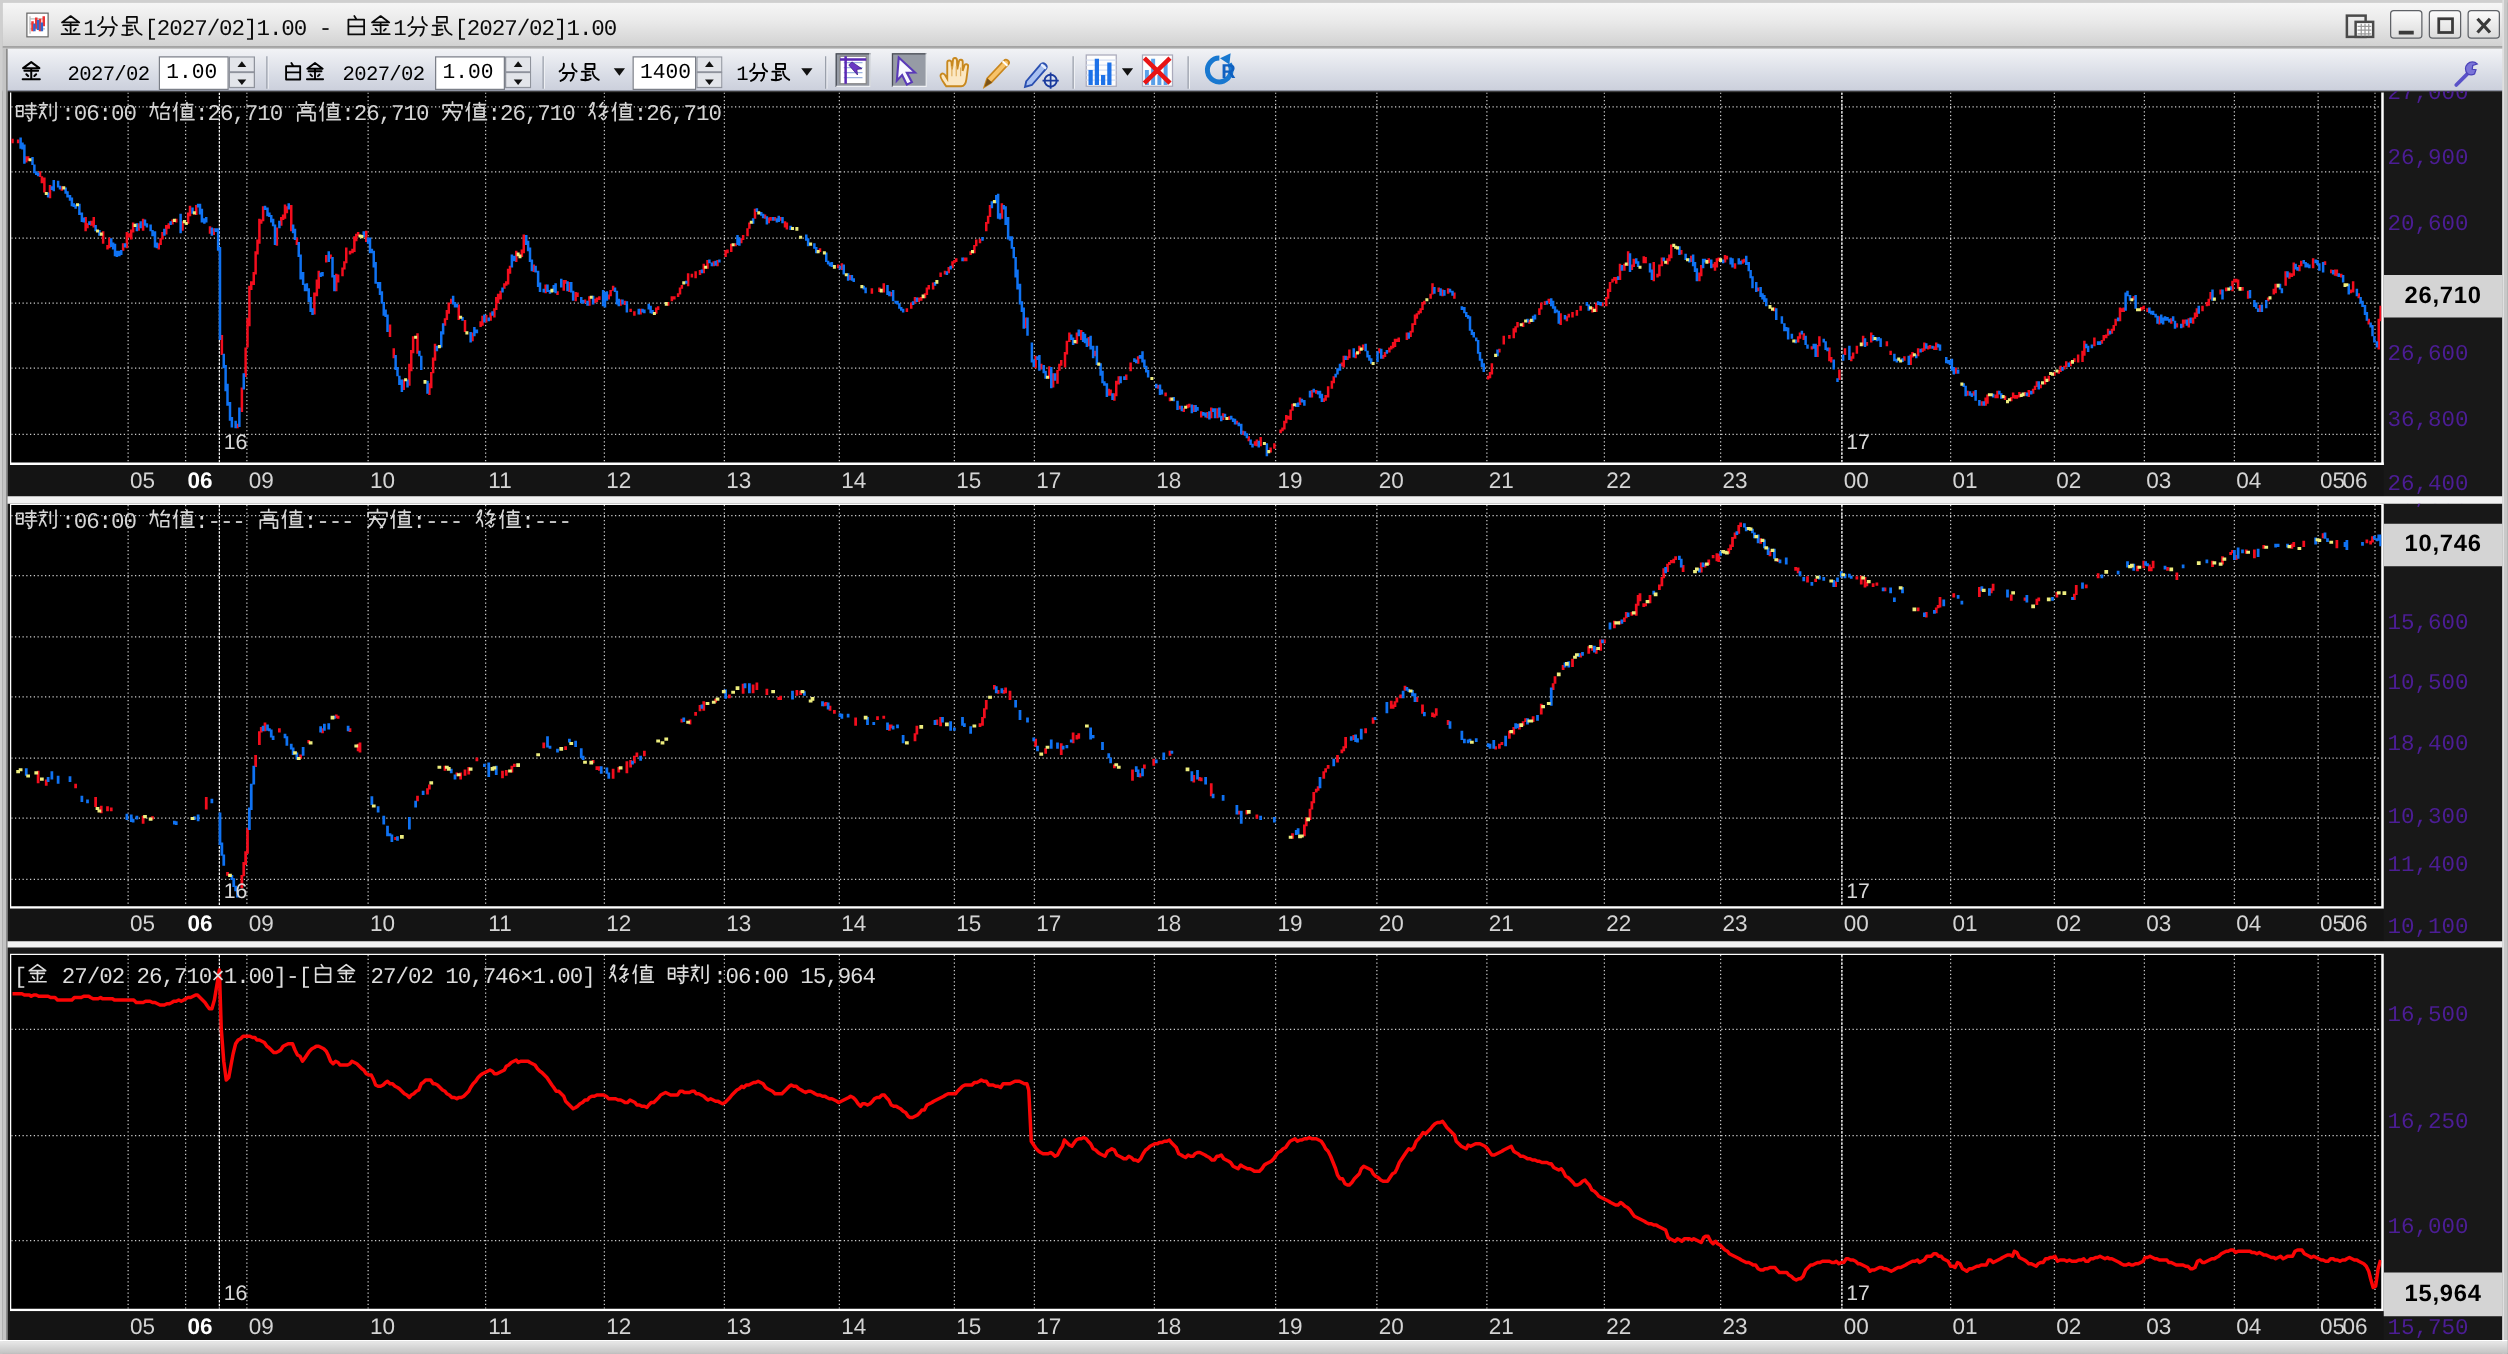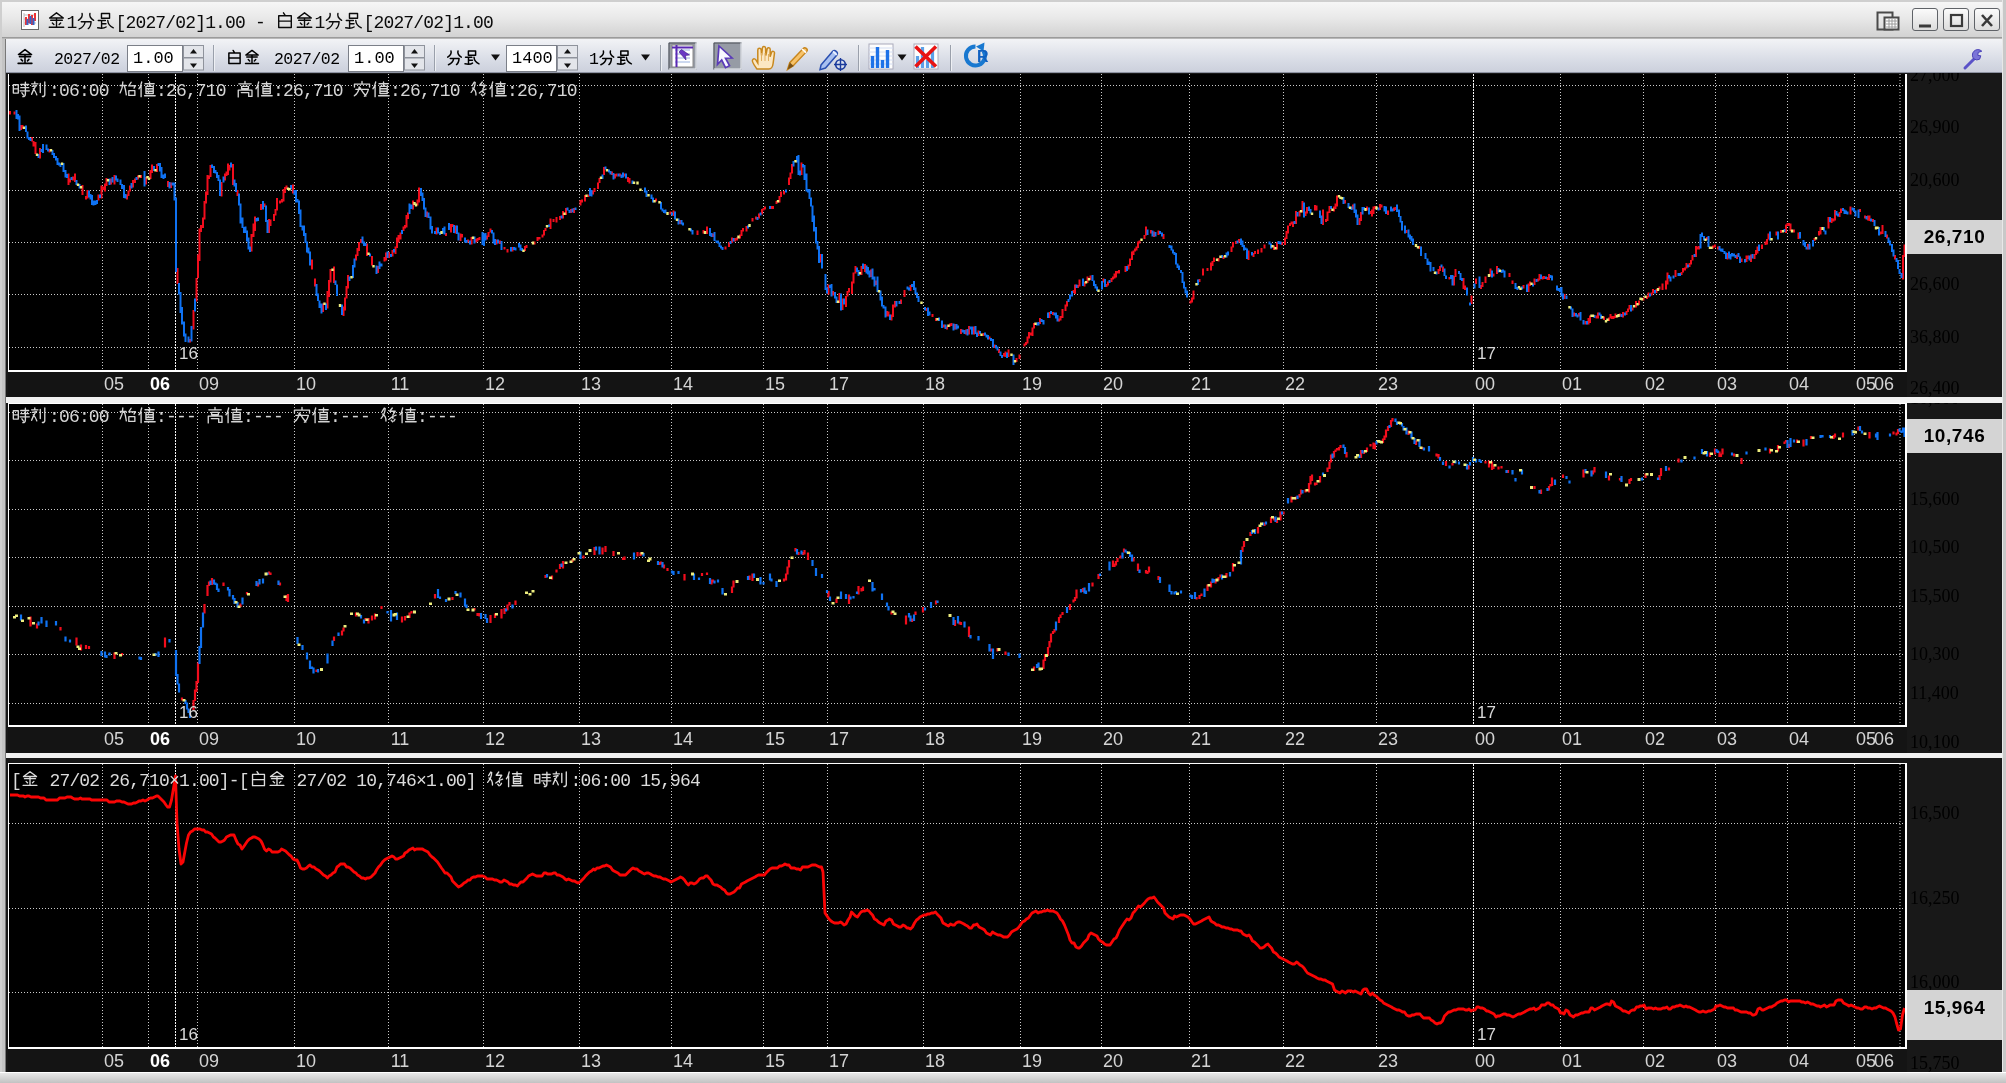--- a/index.html
+++ b/index.html
@@ -1,16 +1,16 @@
 <!DOCTYPE html>
 <html><head><meta charset="utf-8"><style>
 *{margin:0;padding:0;box-sizing:border-box}
 html,body{width:2006px;height:1083px;overflow:hidden;background:#bdbdbd;font-family:"Liberation Sans",sans-serif}
 .abs{position:absolute}
-.ylab{position:absolute;left:3px;height:18px;line-height:18px;font-family:Liberation Serif, serif;font-size:18px;color:#000000;white-space:pre}
+.ylab{position:absolute;left:3px;height:18px;line-height:18px;font-family:Liberation Mono, monospace;font-size:18px;color:#4c1d95;white-space:pre}
 .tlab{position:absolute;height:18px;line-height:18px;font-family:"Liberation Sans",sans-serif;font-size:18px;color:#d4d4d4;white-space:pre;text-align:center}
 .pbox{position:absolute;left:1907px;width:95px;height:34px;background:#d4d4d4;color:#000;
  font-family:"Liberation Sans",sans-serif;font-size:19px;font-weight:bold;text-align:center;line-height:34px;letter-spacing:.6px}
 .sepw{position:absolute;left:6px;width:1996px;background:#f1f1f1}
 .tbtn{position:absolute;top:8px;height:23px;background:linear-gradient(#fbfbfb,#dcdcdc);border:1px solid #5f6267;border-radius:3px}
 .ibox{position:absolute;top:45px;height:27px;background:#fff;border:1px solid #7b7f88;
  font-family:"Liberation Mono",monospace;font-size:17px;color:#000;line-height:25px;padding-left:5px}
 .tsep{position:absolute;top:45px;height:26px;width:2px;border-left:1px solid #9aa0ab;border-right:1px solid #eef0f4}
 .axwrap{position:absolute;left:1907px;width:95px;overflow:hidden}
 </style></head><body>
@@ -229,35 +229,35 @@
     <div class="ylab" style="top:-7px">27,000</div>
     <div class="ylab" style="top:45px">26,900</div>
     <div class="ylab" style="top:98px">20,600</div>
     <div class="ylab" style="top:202px">26,600</div>
     <div class="ylab" style="top:255px">36,800</div>
     <div class="ylab" style="top:306px">26,400</div>
   </div>
 <div class="axwrap" style="top:403px;height:350px">
     <div class="ylab" style="top:87px">15,600</div>
     <div class="ylab" style="top:135px">10,500</div>
-    <div class="ylab" style="top:184px">15,500</div>
+    <div class="ylab" style="top:184px">18,400</div>
     <div class="ylab" style="top:242px">10,300</div>
     <div class="ylab" style="top:281px">11,400</div>
     <div class="ylab" style="top:-14px">10,800</div>
     <div class="ylab" style="top:330px">10,100</div>
   </div>
 <div class="axwrap" style="top:763px;height:309px">
     <div class="ylab" style="top:41px">16,500</div>
     <div class="ylab" style="top:126px">16,250</div>
     <div class="ylab" style="top:210px">16,000</div>
     <div class="ylab" style="top:291px">15,750</div>
   </div>
 <div class="pbox" style="top:220px">26,710</div>
 <div class="pbox" style="top:419px">10,746</div>
-<div class="pbox" style="top:990px;height:50px;line-height:35px">15,964</div>
+<div class="pbox" style="top:1018px;height:35px;line-height:35px">15,964</div>
 <div class="tlab" style="left:102px;top:375px;width:24px">05</div>
 <div class="tlab" style="left:148px;top:375px;width:24px;font-weight:bold;color:#fff">06</div>
 <div class="tlab" style="left:197px;top:375px;width:24px">09</div>
 <div class="tlab" style="left:294px;top:375px;width:24px">10</div>
 <div class="tlab" style="left:388px;top:375px;width:24px">11</div>
 <div class="tlab" style="left:483px;top:375px;width:24px">12</div>
 <div class="tlab" style="left:579px;top:375px;width:24px">13</div>
 <div class="tlab" style="left:671px;top:375px;width:24px">14</div>
 <div class="tlab" style="left:763px;top:375px;width:24px">15</div>
 <div class="tlab" style="left:827px;top:375px;width:24px">17</div>

